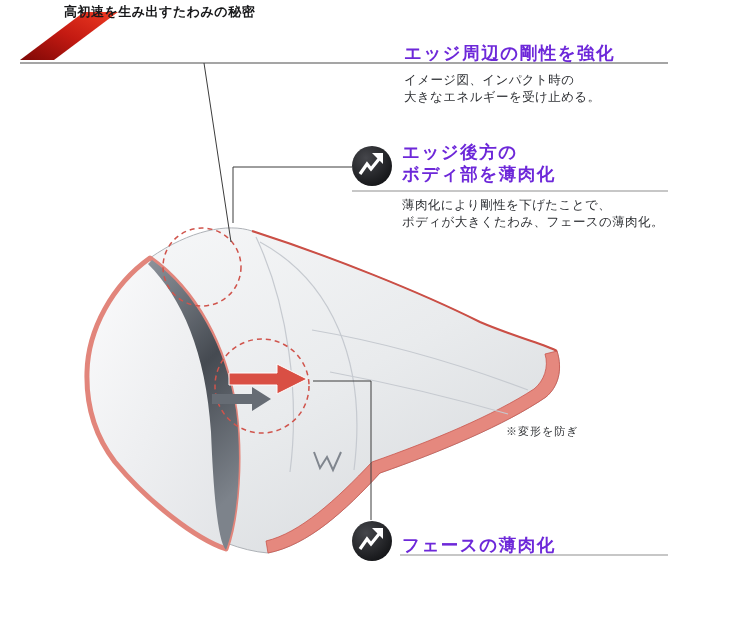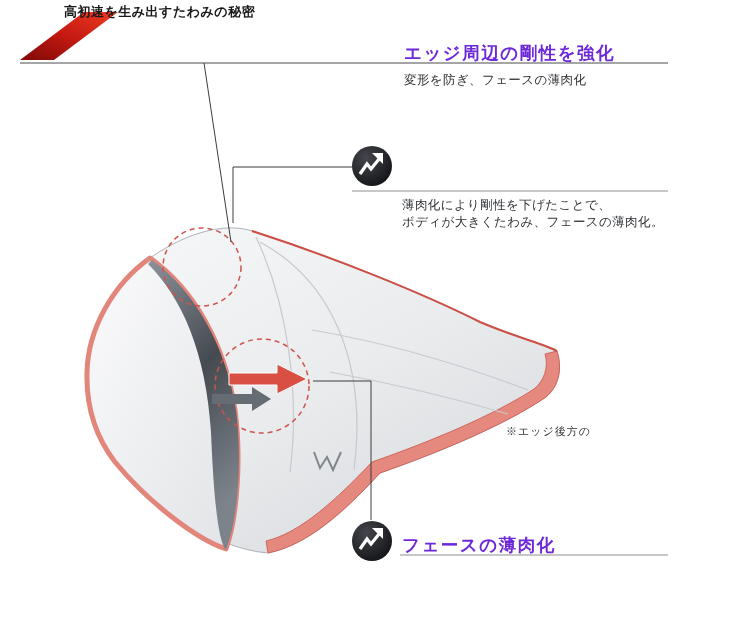--- a/index.html
+++ b/index.html
@@ -115,25 +115,30 @@
       <circle r="20" fill="url(#gIcon)"></circle>
       <path d="M-12 8 L-5 -2 L-1 3 L7 -7" stroke="#ffffff" stroke-width="3.2" fill="none"></path>
       <polygon points="0,-13 11,-13 11,-2" fill="#ffffff"></polygon>
     </g>
   </svg>
 
   <div class="txt hdr-title">高初速を生み出すたわみの秘密</div>
 
   <div class="txt ann-title" id="t1">エッジ周辺の剛性を強化</div>
   <div class="txt ann-desc" id="d1">
-    <div>変形を防ぎ、フェースの薄肉化</div>
+    <div>イメージ図、インパクト時の</div>
+    <div>大きなエネルギーを受け止める。</div>
   </div>
 
+  <div class="txt ann-title" id="t2">
+    <div>エッジ後方の</div>
+    <div>ボディ部を薄肉化</div>
+  </div>
   <div class="txt ann-desc" id="d2">
     <div>薄肉化により剛性を下げたことで、</div>
     <div>ボディが大きくたわみ、フェースの薄肉化。</div>
   </div>
 
   <div class="txt ann-title" id="t3">フェースの薄肉化</div>
 
-  <div class="txt" id="cap">※エッジ後方の</div>
+  <div class="txt" id="cap">※変形を防ぎ</div>
 
 </div>
 
 </body></html>

